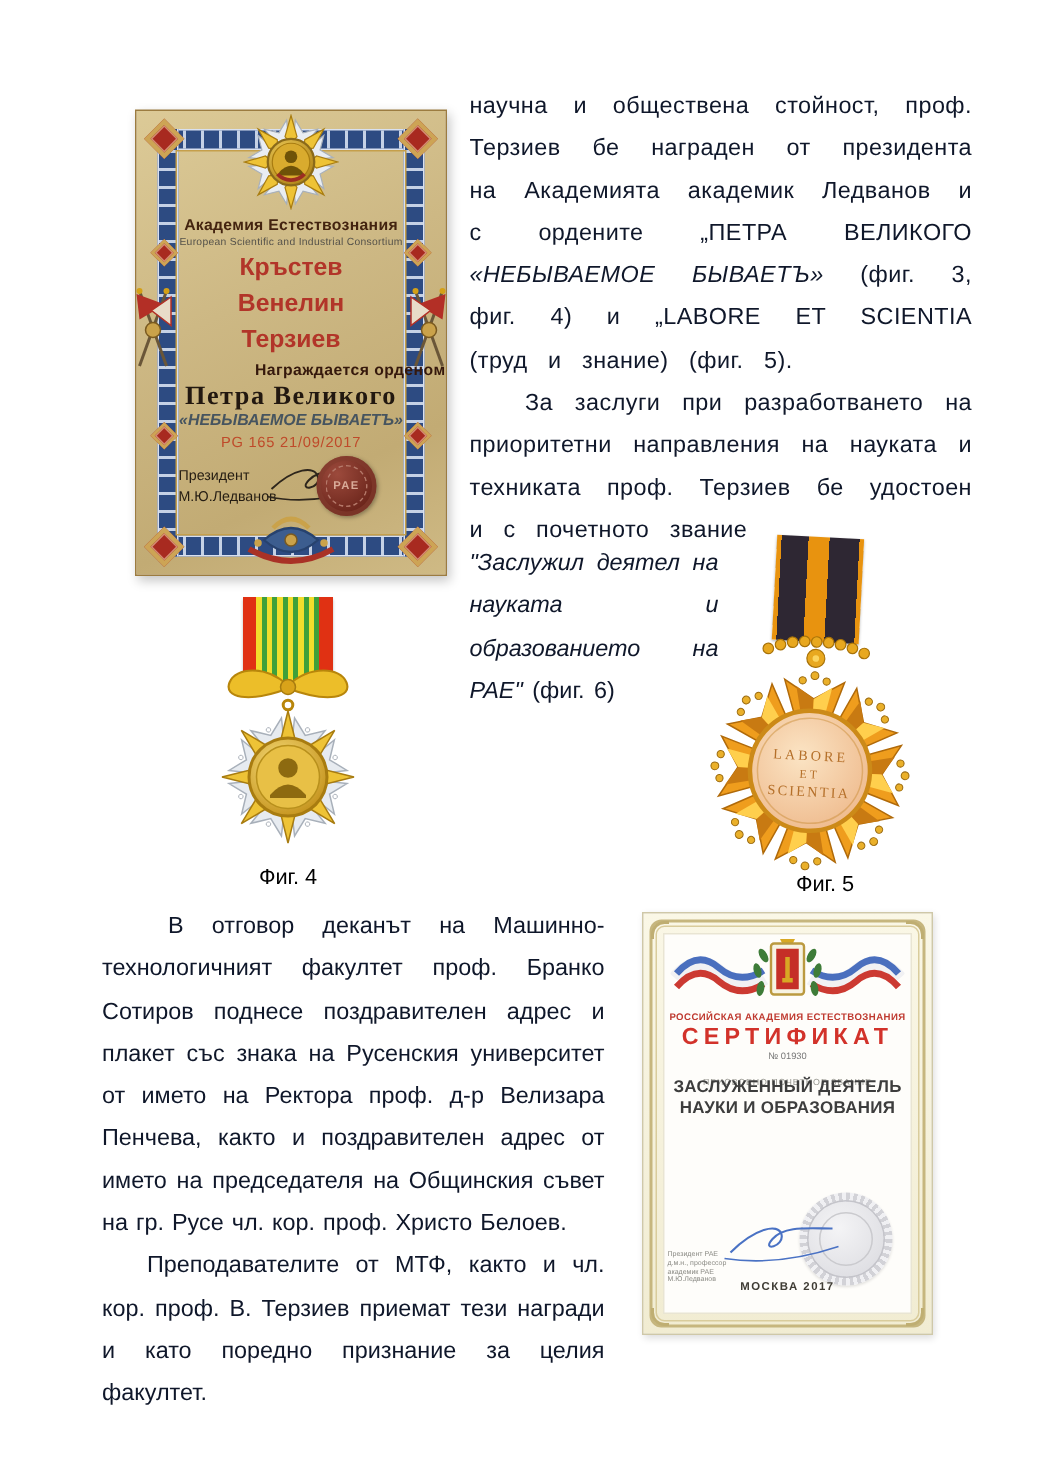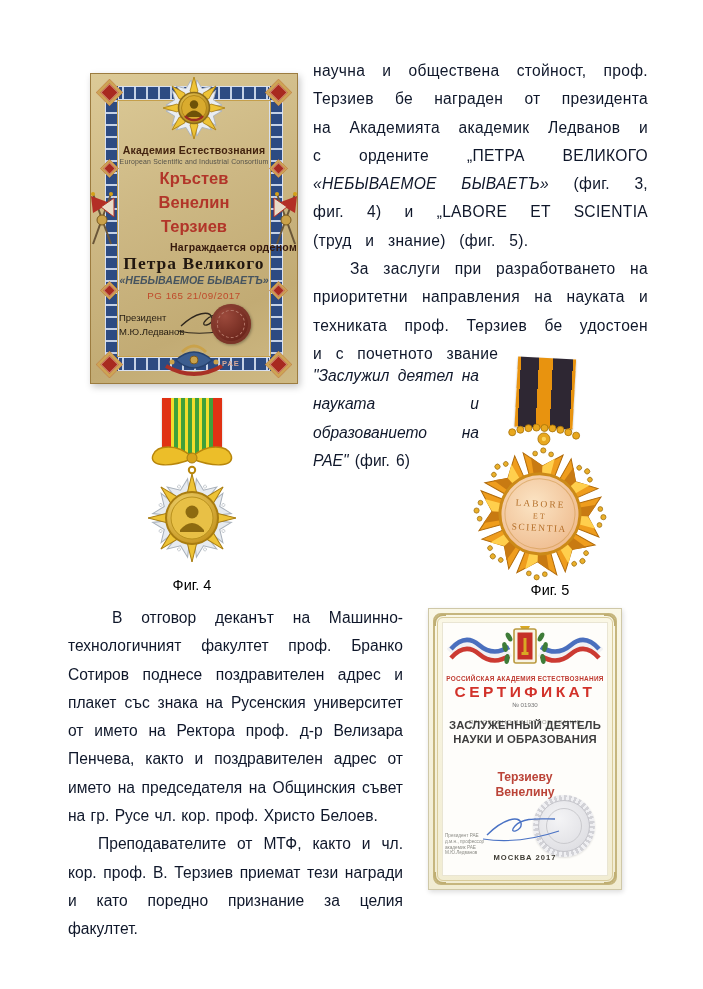--- a/index.html
+++ b/index.html
@@ -39,21 +39,21 @@
   .c1order{top:179px;font-size:17.5px;font-family:"Liberation Serif",serif;font-weight:bold;color:#221810;letter-spacing:1px;}
   .c1motto{top:200px;font-size:10.6px;font-weight:bold;font-style:italic;color:#46545f;}
   .c1num{top:216px;font-size:9.8px;color:#bf4a2a;letter-spacing:.5px;}
   .c1pres{left:28px;top:237px;font-size:9.5px;line-height:14px;color:#241c12;text-align:left;}
   .c1pres span{display:block;}
   .c1seal{left:120px;top:230px;width:40px;height:40px;border-radius:50%;
           background:radial-gradient(circle at 35% 30%,#9c4a3c,#6b251b 72%);
           box-shadow:inset 0 0 0 3px rgba(130,60,46,.65),1px 1px 3px rgba(0,0,0,.35);}
   .c1seal::after{content:"";position:absolute;inset:6px;border:1px dashed #b5796a;border-radius:50%;}
   .c1sealtxt{position:absolute;left:0;right:0;top:15px;text-align:center;font-size:7.5px;font-weight:bold;
-             color:#d9ab99;letter-spacing:1px;margin-top:40px;}
+             color:#d9ab99;letter-spacing:1px;}
 
   
   .fig4{left:130px;top:398px;width:124px;height:200px;}
   .m4ribbon{left:32px;top:0;width:60px;height:56px;
     background:linear-gradient(90deg,#e03113 0 9px,#f2dd2c 9px 12.5px,#3fa03a 12.5px 16px,#f2dd2c 16px 19.5px,
       #3fa03a 19.5px 23px,#f2dd2c 23px 26.5px,#3fa03a 26.5px 30px,#f2dd2c 30px 33.5px,#3fa03a 33.5px 37px,
       #f2dd2c 37px 40.5px,#3fa03a 40.5px 44px,#f2dd2c 44px 47.5px,#3fa03a 47.5px 51px,#e03113 51px 60px);
     box-shadow:0 1px 2px rgba(0,0,0,.25);}
   .m4bow{left:17px;top:45px;}
   .m4star{left:16px;top:74px;}
@@ -362,24 +362,20 @@
       </svg>
 
       <div class="c2academy abs ctr">РОССИЙСКАЯ АКАДЕМИЯ ЕСТЕСТВОЗНАНИЯ</div>
       <div class="c2title abs ctr">СЕРТИФИКАТ</div>
       <div class="c2num abs ctr">№ 01930</div>
       <div class="c2subtitle abs ctr">ПРИСВОЕНО ПОЧЕТНОЕ ЗВАНИЕ</div>
       <div class="c2honor abs ctr">
         <span>ЗАСЛУЖЕННЫЙ ДЕЯТЕЛЬ</span>
         <span>НАУКИ И ОБРАЗОВАНИЯ</span>
       </div>
-      <div class="c2name abs ctr">
-        <span>Терзиеву</span>
-        <span>Венелину</span>
-      </div>
       <div class="c2seal abs"></div>
       <div class="c2sig abs">
         <span>Президент РАЕ</span>
         <span>д.м.н., профессор</span>
         <span>академик РАЕ</span>
         <span>М.Ю.Ледванов</span>
       </div>
       <svg class="abs" style="left:52px;top:202px;" width="82" height="32" viewBox="0 0 82 32">
         <path d="M6,24 C22,8 38,4 40,12 C42,20 26,24 34,15 C42,6 58,8 74,8" fill="none" stroke="#4a72c4" stroke-width="1.4"></path>
         <path d="M2,28 C28,32 54,28 78,20" fill="none" stroke="#4a72c4" stroke-width="1.1"></path>

